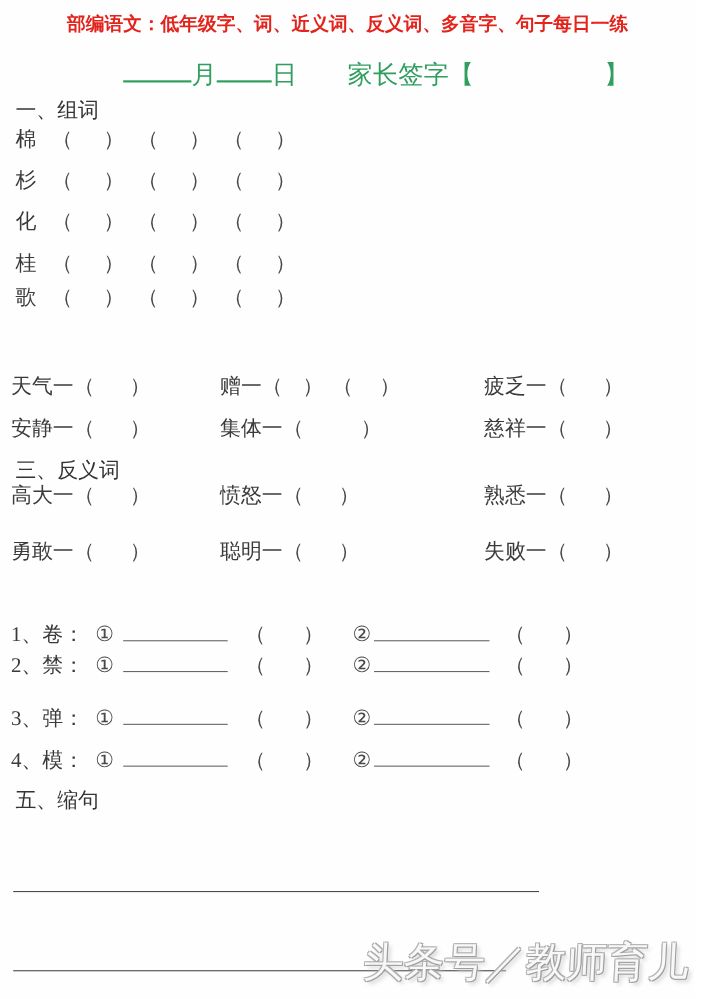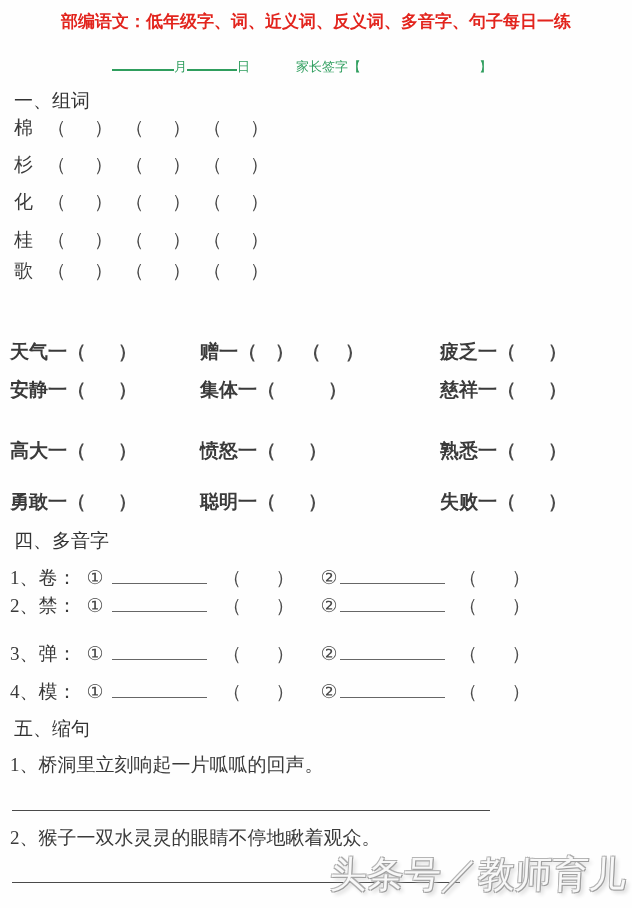--- a/index.html
+++ b/index.html
@@ -6,35 +6,35 @@
   .page{
     position:relative;width:632px;height:908px;background:#fefefe;overflow:hidden;
     font-family:"Liberation Serif","DejaVu Serif",serif;color:#3a3a3a;
   }
   .title{
     position:absolute;top:10px;left:0;right:0;text-align:center;
     font-family:"Liberation Sans","DejaVu Sans",sans-serif;font-weight:bold;
     font-size:17px;color:#e2241d;white-space:nowrap;letter-spacing:0px;
   }
   .dateline{
-    position:absolute;top:52px;left:0;width:640px;font-size:13px;color:#2f9e5e;white-space:nowrap;
+    position:absolute;top:52px;left:0;width:640px;font-size:23px;color:#2f9e5e;white-space:nowrap;
   }
   .dateline .ublank{display:inline-block;border-bottom:2px solid #2f9e5e;height:17px;vertical-align:baseline;}
   .row{position:absolute;left:14px;font-size:19px;white-space:nowrap;height:26px;line-height:26px;}
   .wrow{left:0;width:640px;}
   .heading{font-size:19px;color:#333;}
   .zchar{display:inline-block;margin-right:14px;}
   .pb{display:inline-flex;justify-content:space-between;vertical-align:baseline;color:#4a4a4a;}
   .pb span{line-height:26px;}
   .w66{width:66px;margin-right:12px;}
   .w70{width:70px;}
   .w56{width:56px;margin-right:8px;}
   .w62{width:62px;}
   .w72{width:72px;}
-  .col{position:absolute;top:0;white-space:nowrap;font-weight:bold;}
+  .col{position:absolute;top:0;white-space:nowrap;}
   .c1{left:10px;}
   .c2{left:200px;}
   .c3{left:440px;}
   .circ{display:inline-block;margin-left:10px;color:#4a4a4a;}
   .circ2{margin-left:26px;}
   .uline{display:inline-block;height:16px;border-bottom:1.5px solid #666;vertical-align:baseline;}
   .ul95{width:95px;margin-left:8px;margin-right:16px;}
   .ul105{width:105px;margin-left:2px;margin-right:14px;}
   .hline{position:absolute;height:0;border-bottom:1.5px solid #4a4a4a;}
   .watermark{
@@ -144,20 +144,21 @@
     <span class="col c2"><span>集体</span><span>一</span><span class="pb w70" style="width:90px">
           <span>（</span>
           <span>）</span>
         </span></span>
     <span class="col c3"><span>慈祥</span><span>一</span><span class="pb w70">
           <span>（</span>
           <span>）</span>
         </span></span>
   </div>
 
+  <div class="row heading" style="top:416px">三、反义词</div>
 
   <div class="row wrow" style="top:438px">
     <span class="col c1"><span>高大</span><span>一</span><span class="pb w70">
           <span>（</span>
           <span>）</span>
         </span></span>
     <span class="col c2"><span>愤怒</span><span>一</span><span class="pb w70">
           <span>（</span>
           <span>）</span>
         </span></span>
@@ -174,21 +175,20 @@
     <span class="col c2"><span>聪明</span><span>一</span><span class="pb w70">
           <span>（</span>
           <span>）</span>
         </span></span>
     <span class="col c3"><span>失败</span><span>一</span><span class="pb w70">
           <span>（</span>
           <span>）</span>
         </span></span>
   </div>
 
-  <div class="row heading" style="top:528px">四、多音字</div>
 
   <div class="row" style="top:565px;left:10px">
     <span>1、</span><span>卷</span><span>：</span><span class="circ">①</span><span class="uline ul95"></span><span class="pb w72">
         <span>（</span>
         <span>）</span>
       </span><span class="circ circ2">②</span><span class="uline ul105"></span><span class="pb w72">
         <span>（</span>
         <span>）</span>
       </span>
   </div>
@@ -215,25 +215,19 @@
         <span>（</span>
         <span>）</span>
       </span><span class="circ circ2">②</span><span class="uline ul105"></span><span class="pb w72">
         <span>（</span>
         <span>）</span>
       </span>
   </div>
 
   <div class="row heading" style="top:716px">五、缩句</div>
 
-  <div class="row" style="top:752px;left:10px">
-    <span>1、</span><span>桥洞里立刻响起一片呱呱的回声。</span>
-  </div>
   <div class="hline" style="top:810px;left:12px;width:478px"></div>
 
-  <div class="row" style="top:825px;left:10px">
-    <span>2、</span><span>猴子一双水灵灵的眼睛不停地瞅着观众。</span>
-  </div>
   <div class="hline" style="top:882px;left:12px;width:448px"></div>
 
   <div class="watermark">头条号／教师育儿</div>
 
 </div>
 
 </body></html>

